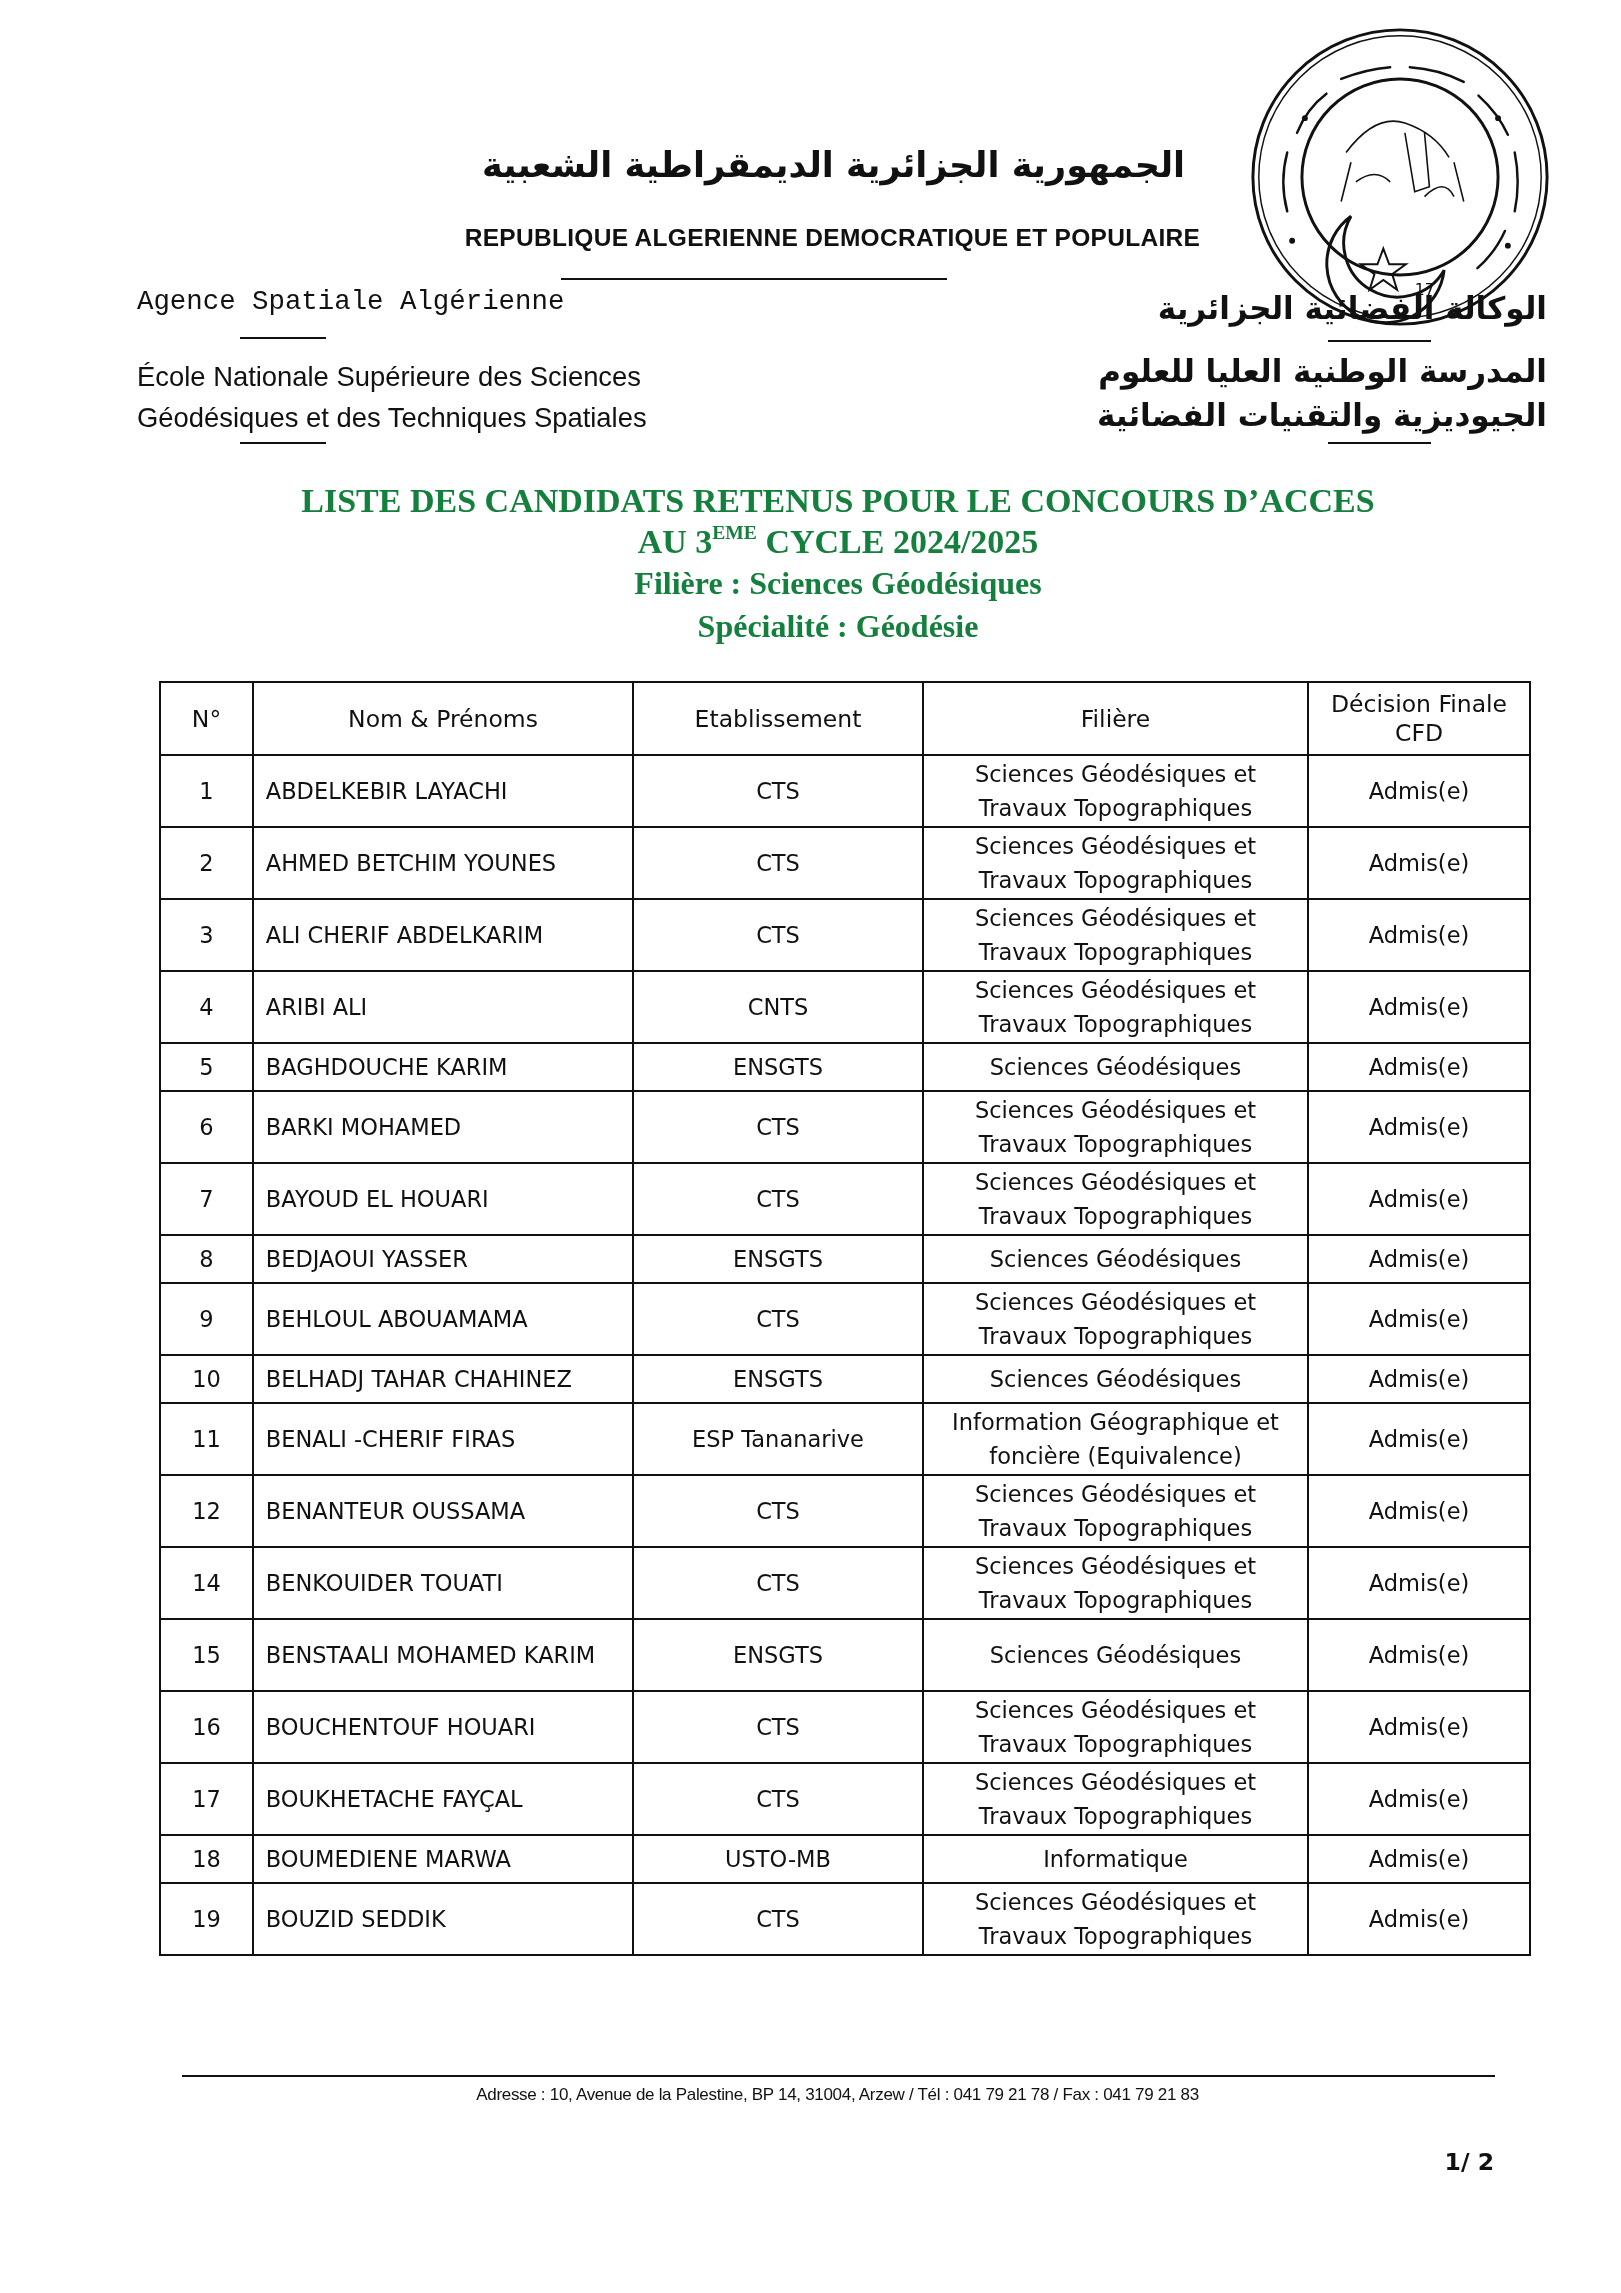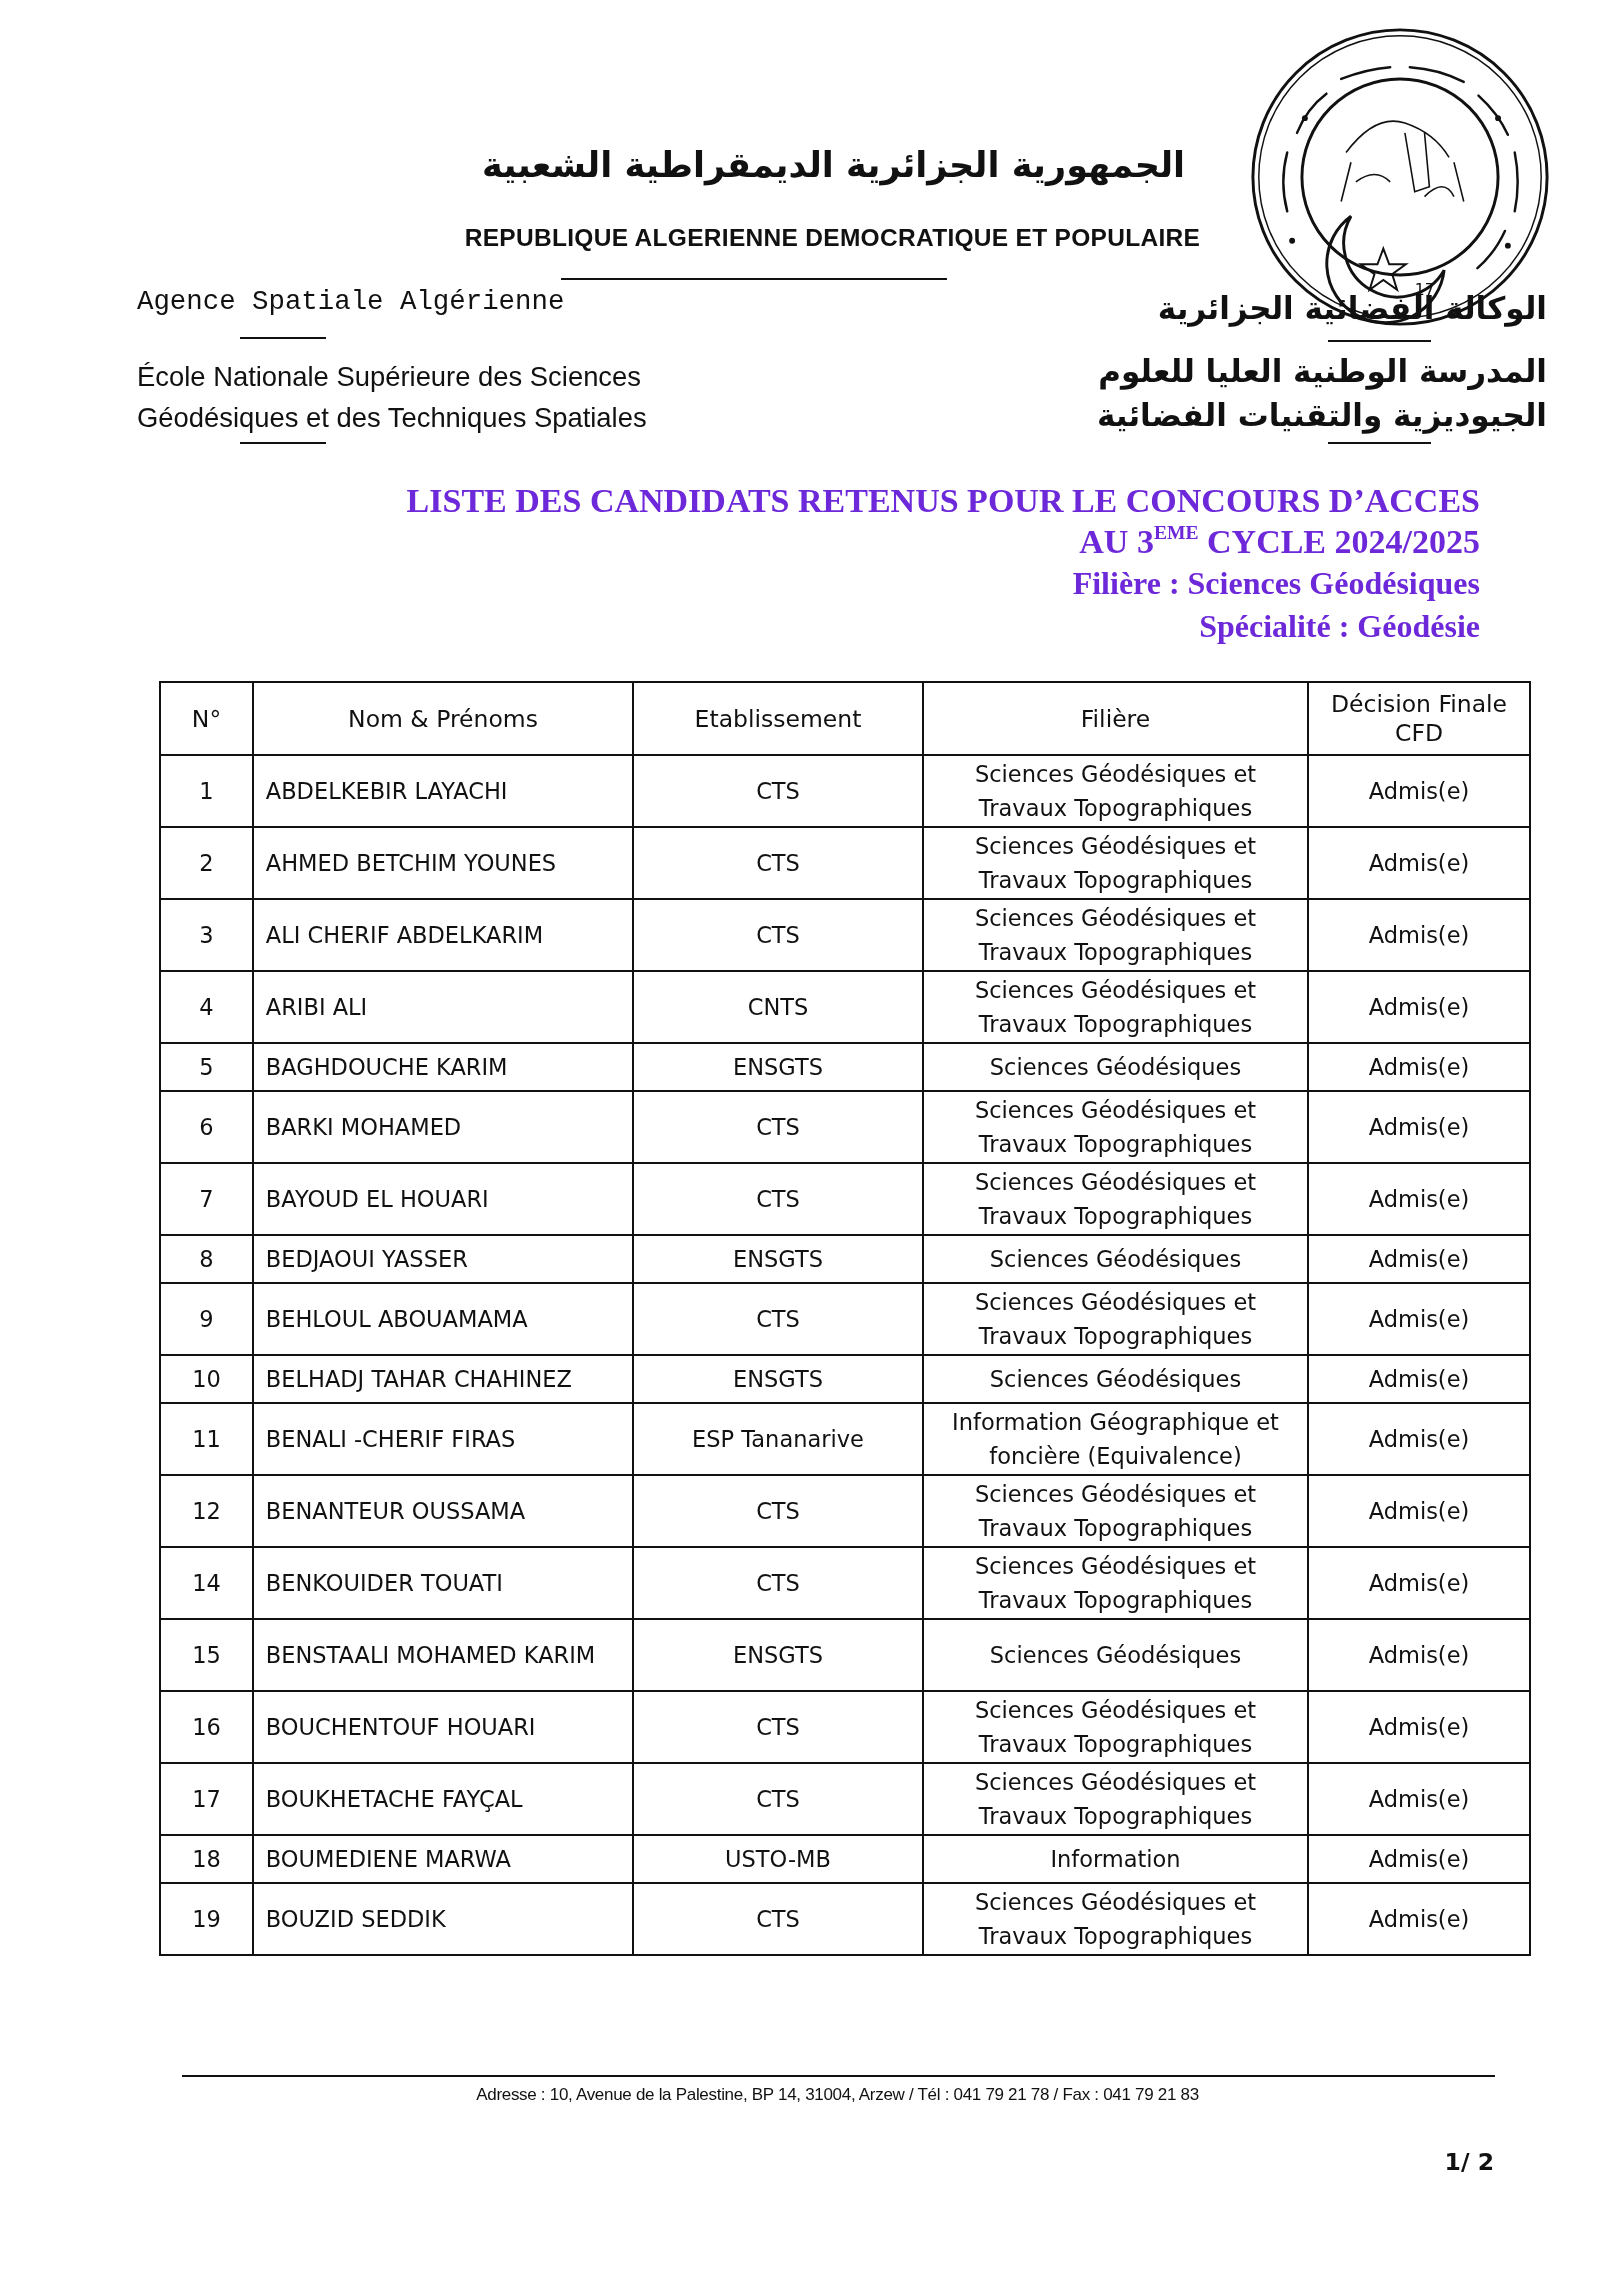--- a/index.html
+++ b/index.html
@@ -20,21 +20,21 @@
   .ar-agence { right: 74px; top: 290px; font-family: "DejaVu Sans", sans-serif; font-weight: bold; font-size: 31px; direction: rtl; text-align: right; }
   .ar-ecole1 { right: 74px; top: 353px; font-family: "DejaVu Sans", sans-serif; font-weight: bold; font-size: 31px; direction: rtl; text-align: right; }
   .ar-ecole2 { right: 74px; top: 397px; font-family: "DejaVu Sans", sans-serif; font-weight: bold; font-size: 31px; direction: rtl; text-align: right; }
   .ul-right1 { left: 1328px; top: 340px; width: 103px; border-top: 2px solid #111; }
   .ul-right2 { left: 1328px; top: 442px; width: 103px; border-top: 2px solid #111; }
 
   
   .seal { left: 1248px; top: 24.5px; width: 304px; height: 304px; }
 
   
-  .title-block { left: 196px; top: 480px; width: 1284px; text-align: right; font-family: "Liberation Serif", serif; font-weight: bold; color: #6d28d9; }
+  .title-block { left: 196px; top: 480px; width: 1284px; text-align: center; font-family: "Liberation Serif", serif; font-weight: bold; color: #15803d; }
   .title-line { font-size: 34px; line-height: 41px; }
   .title-line sup { font-size: 19.6px; vertical-align: 13.7px; line-height: 0; }
   .sub-line { font-size: 32px; line-height: 43px; }
 
   
   .doc-table { position: absolute; left: 159px; top: 681px; border-collapse: collapse; table-layout: fixed; font-family: "DejaVu Sans", sans-serif; font-size: 22.5px; color: #111; }
   .doc-table th, .doc-table td { border: 2px solid #111; padding: 0 7.8px; vertical-align: middle; line-height: 34px; }
   .doc-table th { font-weight: normal; text-align: center; height: 71px; font-size: 23.5px; }
   .doc-table td.c-num { text-align: center; }
   .doc-table td.c-name { text-align: left; padding-left: 11.8px; }
@@ -238,21 +238,21 @@
         <td class="c-num">17</td>
         <td class="c-name">BOUKHETACHE FAYÇAL</td>
         <td class="c-etab">CTS</td>
         <td class="c-fil"><span>Sciences Géodésiques et</span><br><span>Travaux Topographiques</span></td>
         <td class="c-dec">Admis(e)</td>
       </tr>
       <tr class="one">
         <td class="c-num">18</td>
         <td class="c-name">BOUMEDIENE MARWA</td>
         <td class="c-etab">USTO-MB</td>
-        <td class="c-fil"><span>Information</span></td>
+        <td class="c-fil"><span>Informatique</span></td>
         <td class="c-dec">Admis(e)</td>
       </tr>
       <tr class="two">
         <td class="c-num">19</td>
         <td class="c-name">BOUZID SEDDIK</td>
         <td class="c-etab">CTS</td>
         <td class="c-fil"><span>Sciences Géodésiques et</span><br><span>Travaux Topographiques</span></td>
         <td class="c-dec">Admis(e)</td>
       </tr>
     </tbody>

